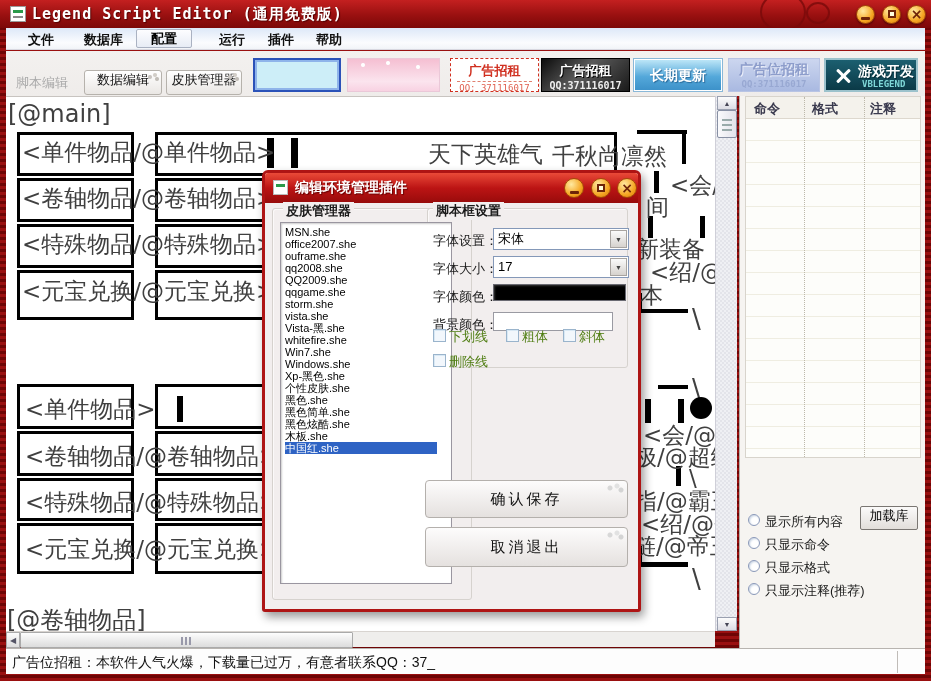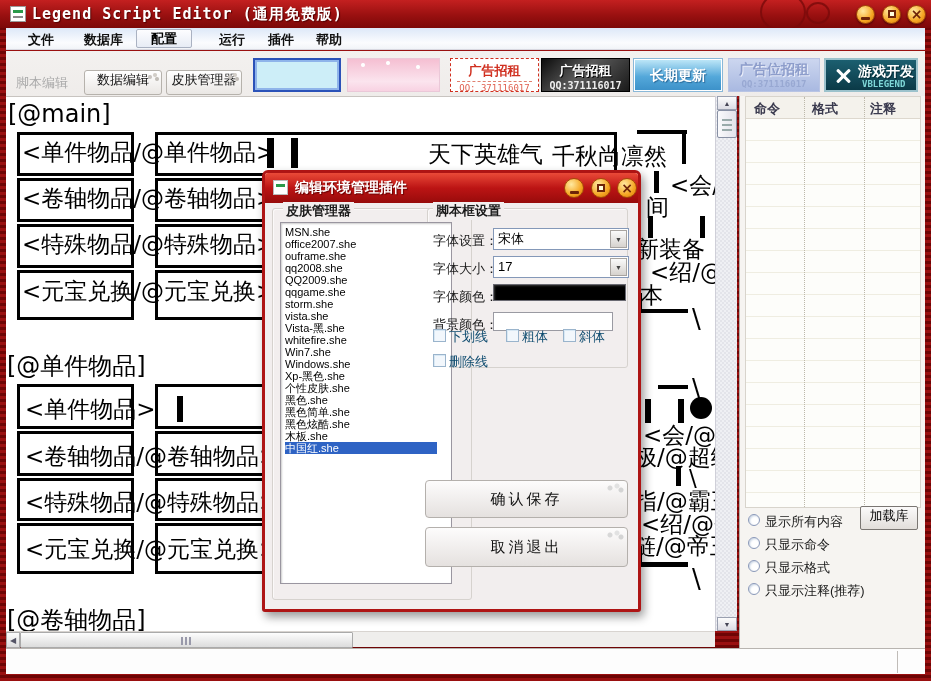--- a/index.html
+++ b/index.html
@@ -62,21 +62,21 @@
   .bn-teal{left:818px;width:94px;background:linear-gradient(180deg,#1c5f70,#0b3a47);border:2px solid #9cc2cc;}
   .bn-teal .l1{position:absolute;left:32px;top:3px;font:bold 14px "Liberation Sans",sans-serif;color:#fff;text-shadow:1px 1px 0 #042a34;}
   .bn-teal .l2{position:absolute;left:36px;top:19px;font:bold 9px "DejaVu Sans Mono",monospace;color:#7fd8d8;}
   .swords{position:absolute;left:8px;top:7px;width:18px;height:18px;}
   .swords i{position:absolute;left:8px;top:0;width:3px;height:18px;background:#fff;border-radius:1px;}
   .swords i.s1{transform:rotate(45deg);}
   .swords i.s2{transform:rotate(-45deg);}
 
   
   .editor{position:absolute;left:6px;top:96px;width:709px;height:535px;background:#fff;overflow:hidden;border-top:1px solid #c8c4c0;}
-  .f{position:absolute;font-size:23px;color:#000000;white-space:pre;z-index:3;font-family:"DejaVu Sans",sans-serif;line-height:1.15;}
+  .f{position:absolute;font-size:23px;color:#404040;white-space:pre;z-index:3;font-family:"DejaVu Sans",sans-serif;line-height:1.15;}
   .f24{font-size:24px;}
   .f26{font-size:26px;}
   .bx{position:absolute;border:3px solid #000;z-index:1;}
   .vb{position:absolute;background:#000;z-index:2;}
   .hl{position:absolute;background:#000;z-index:2;}
   .dot{position:absolute;width:22px;height:22px;border-radius:50%;background:#000;z-index:3;}
 
   
   .vscroll{position:absolute;left:715px;top:96px;width:22px;height:535px;
     background:repeating-conic-gradient(#eff0f4 0% 25%,#e3e4ea 0% 50%) 0 0/4px 4px;border-left:1px solid #cfcfd8;}
@@ -87,21 +87,21 @@
   .vthumb i{display:block;height:2px;background:#9aa;margin:3px 4px 0;}
   .vthumb i:first-child{margin-top:8px;}
   .hscroll{position:absolute;left:6px;top:631px;width:709px;height:16px;background:#efeeec;border-top:1px solid #d8d4d0;}
   .harrow{position:absolute;left:0;top:0;width:14px;height:16px;background:linear-gradient(#fcfcfc,#dedede);border:1px solid #aaa;
     font-size:8px;color:#556;text-align:center;line-height:15px;}
   .hthumb{position:absolute;left:14px;top:0;width:333px;height:16px;background:linear-gradient(180deg,#fdfdfd,#dcdcdc);border:1px solid #aaa;border-radius:1px;}
   .hthumb i{position:absolute;top:4px;width:2px;height:8px;background:#99a;}
 
   
   .panel{position:absolute;left:739px;top:96px;width:186px;height:552px;background:#f6f4f1;border-left:1px solid #b4b0aa;}
-  .ptable{position:absolute;left:5px;top:0;width:176px;height:412px;
+  .ptable{position:absolute;left:5px;top:0;width:176px;height:362px;
     background:repeating-linear-gradient(180deg,#fdfdfa 0 21px,#efede1 21px 22px);border:1px solid #d8d4cc;}
   .phead{position:absolute;left:0;top:0;width:100%;height:22px;background:#f4f2ec;border-bottom:1px solid #ddd8ce;}
   .ph{position:absolute;top:3px;font:bold 13px "Liberation Sans",sans-serif;color:#3a3a4e;}
   .csep{position:absolute;top:0;bottom:0;width:0;border-left:1px dotted #bcb8aa;}
   .radrow{position:absolute;left:8px;height:16px;}
   .rad{position:absolute;left:0;top:1px;width:12px;height:12px;border-radius:50%;background:#fff;
     border:1px solid #8a98b8;box-shadow:inset 1px 1px 2px #c8d4e4;}
   .radlbl{position:absolute;left:17px;top:0;font:13px "Liberation Sans",sans-serif;color:#1a1a1a;white-space:nowrap;}
   .loadbtn{position:absolute;left:120px;top:410px;width:58px;height:24px;text-align:center;line-height:22px;
     font:13px "Liberation Sans",sans-serif;background:linear-gradient(#fbfafa,#e2deda);border:1px solid #7a7672;border-radius:2px;}
@@ -128,21 +128,21 @@
     box-shadow:inset 1px 1px 2px #ccc;font:11px "DejaVu Sans Mono",monospace;padding:3px 0 0 4px;overflow:hidden;z-index:3;}
   .skinlist div{height:12px;line-height:12px;white-space:nowrap;}
   .sel{background:#2e63c4;color:#fff;width:152px;}
   .dlab{position:absolute;font:13px "Liberation Sans",sans-serif;color:#1a1a1a;z-index:3;}
   .combo{position:absolute;left:228px;width:136px;height:22px;background:#fff;border:1px solid #8498b8;z-index:3;
     font:13px "Liberation Sans",sans-serif;line-height:20px;padding-left:4px;}
   .cbtn{position:absolute;right:1px;top:1px;width:17px;height:18px;background:linear-gradient(#fafafa,#d6d2ce);
     border:1px solid #a8a4a0;font-size:7px;color:#444;text-align:center;line-height:17px;}
   .swatch{position:absolute;left:228px;height:17px;border:1px solid #6a6a72;box-shadow:inset 1px 1px 2px rgba(255,255,255,.2);z-index:3;}
   .cbox{position:absolute;width:13px;height:13px;background:#f2f7fc;border:1px solid #9ab4cc;box-shadow:inset 1px 1px 0 #d8e8f4;z-index:3;}
-  .clab{position:absolute;font:13px "Liberation Sans",sans-serif;color:#0c4a6e;z-index:3;}
+  .clab{position:absolute;font:13px "Liberation Sans",sans-serif;color:#4d7c0f;z-index:3;}
   .dlgbtn{position:absolute;left:160px;width:203px;text-align:center;color:#111;z-index:3;
     background:linear-gradient(#fdfcfc,#e5e1df);border:1px solid #b4b0ac;border-radius:4px;
     font:15px "Liberation Sans",sans-serif;letter-spacing:3px;}
   .fl{position:absolute;right:3px;top:2px;width:18px;height:10px;
     background:radial-gradient(circle 3px at 4px 5px,#d8d8d8 2px,transparent 3px),
                radial-gradient(circle 3px at 11px 3px,#e2e2e2 2px,transparent 3px),
                radial-gradient(circle 3px at 15px 7px,#d4d4d4 2px,transparent 3px);}
   .author{position:absolute;left:160px;top:410px;font:13px "Liberation Sans",sans-serif;color:#333;white-space:nowrap;z-index:3;}
 </style>
 </head>
@@ -260,21 +260,20 @@
     <div class="f" style="left:628px;top:347px;">极/@超级</div>
     <div class="vb" style="left:670px;top:369px;width:5px;height:20px;"></div>
     <div class="f" style="left:683px;top:368px;">\</div>
     <div class="f" style="left:628px;top:391px;">指/@霸王</div>
     <div class="f" style="left:635px;top:414px;">&lt;绍/@会</div>
     <div class="f" style="left:627px;top:436px;">链/@帝王</div>
     <div class="vb" style="left:632px;top:449px;width:4px;height:18px;"></div>
     <div class="hl" style="left:632px;top:465px;width:50px;height:5px;"></div>
     <div class="f f26" style="left:686px;top:468px;">\</div>
 
-    <div class="f f24" style="left:1px;top:256px;">[@单件物品]</div>
     <div class="bx" style="left:11px;top:287px;width:117px;height:45px;"></div>
     <div class="bx" style="left:11px;top:334px;width:117px;height:45px;"></div>
     <div class="bx" style="left:11px;top:381px;width:117px;height:43px;"></div>
     <div class="bx" style="left:11px;top:426px;width:117px;height:51px;"></div>
     <div class="bx" style="left:149px;top:287px;width:462px;height:45px;"></div>
     <div class="bx" style="left:149px;top:334px;width:462px;height:45px;"></div>
     <div class="bx" style="left:149px;top:381px;width:462px;height:43px;"></div>
     <div class="bx" style="left:149px;top:426px;width:462px;height:51px;"></div>
     <div class="vb" style="left:171px;top:299px;width:6px;height:26px;"></div>
     <div class="f" style="left:19px;top:299px;">&lt;单件物品&gt;</div>
@@ -325,20 +324,21 @@
   <div class="hscroll">
     <div class="harrow">◀</div>
     <div class="hthumb">
       <i style="left:160px;"></i>
         <i style="left:164px;"></i>
         <i style="left:168px;"></i>
     </div>
   </div>
 
   <div class="statusbar">
+    <span class="stext">广告位招租：本软件人气火爆，下载量已过万，有意者联系QQ：37_</span>
     <div class="ssep"></div>
   </div>
 
   <div class="dialog">
     <div class="dtitle">
       <div class="dicon">
           <i></i>
         </div>
       <span class="dttl">编辑环境管理插件</span>
       <div class="dbtn" style="left:299px;">

